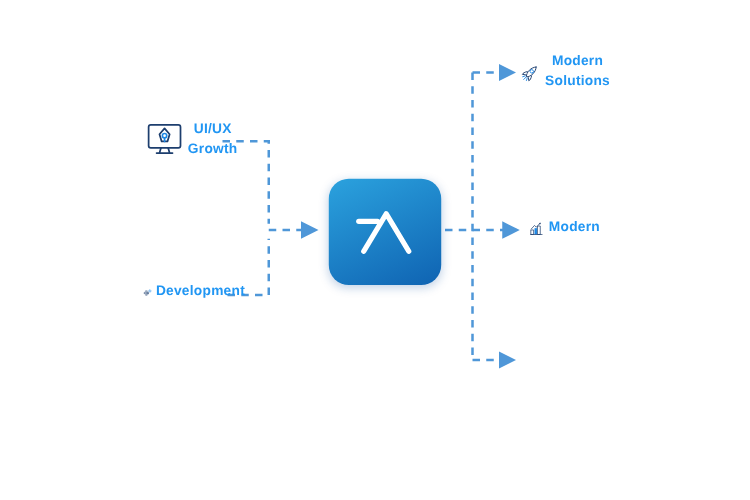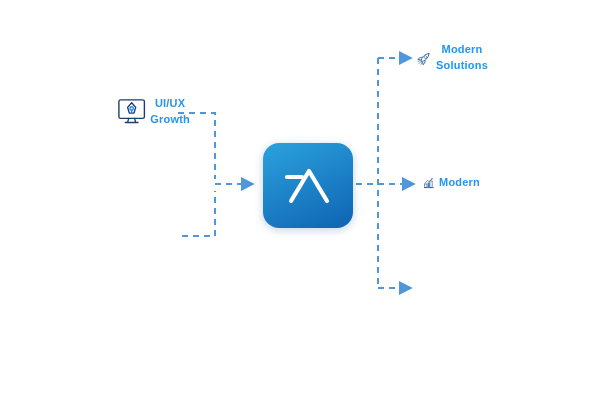--- a/index.html
+++ b/index.html
@@ -68,20 +68,31 @@
       <rect class="snw" x="5" y="6" width="44" height="32" rx="3"></rect>
       <path class="sn" d="M22,38 L20,45 M32,38 L34,45 M16,45 H38"></path>
       <path class="sn" d="M27,11 L34,19 L31,29 H23 L20,19 Z"></path>
       <circle class="sb" cx="27" cy="21" r="3"></circle>
       <path class="sb" d="M27,24 V29"></path>
     </svg>
     <div class="label">UI/UX
 Growth</div>
   </div>
 
+  <div class="node" style="left:114px;top:210px;width:82px;">
+    <svg width="54" height="48" viewBox="0 0 54 48">
+      <circle class="gt" cx="22" cy="27" r="12"></circle>
+      <circle class="snw" cx="22" cy="27" r="8"></circle>
+      <circle class="sn" cx="22" cy="27" r="3.5"></circle>
+      <circle class="gtb" cx="41" cy="15" r="7"></circle>
+      <circle class="fb" cx="41" cy="15" r="4"></circle>
+      <circle cx="41" cy="15" r="1.7" fill="#ffffff"></circle>
+    </svg>
+    <div class="label">Development</div>
+  </div>
 
   <div class="logo-box">
     <svg width="60" height="52" viewBox="0 0 60 52">
       <path class="logo" d="M9,17 H24"></path>
       <path class="logo" d="M13,41 L31,11 L49,41"></path>
     </svg>
   </div>
 
   <div class="node" style="left:416px;top:30px;width:72px;">
     <svg width="56" height="56" viewBox="0 0 56 56">

